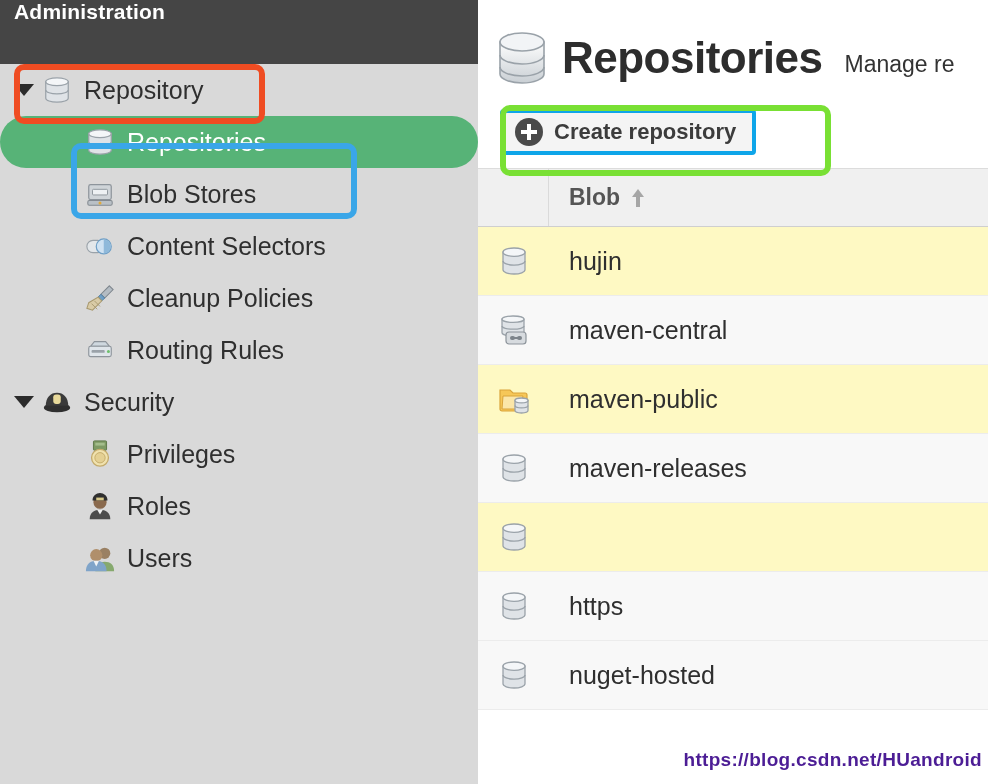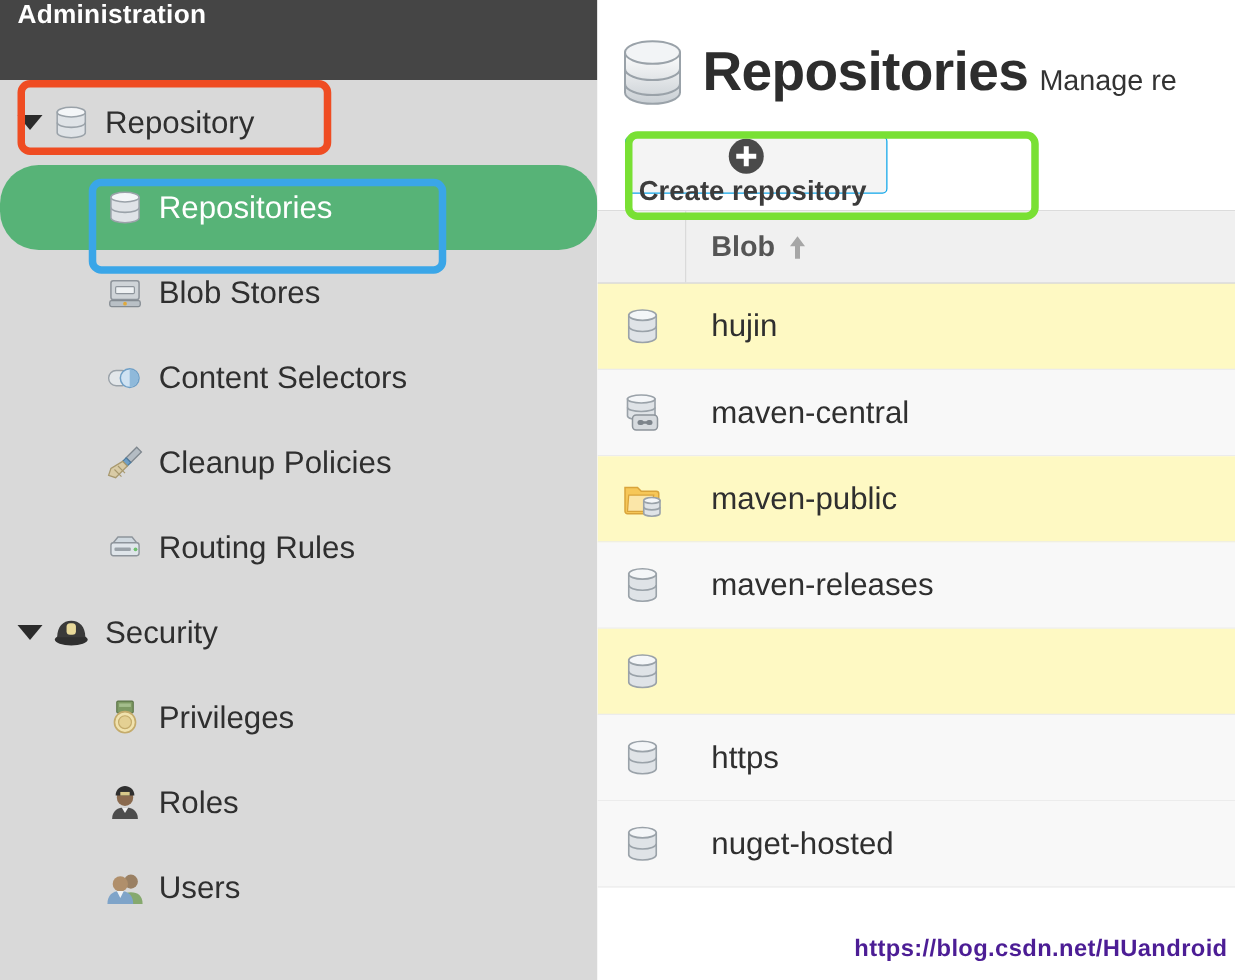--- a/index.html
+++ b/index.html
@@ -27,21 +27,21 @@
   .sidebar-header-title {
     color: #ffffff;
     font-size: 21px;
     font-weight: bold;
     letter-spacing: 0.2px;
   }
   .nav-list { position: relative; width: 100%; }
 
   .nav-item {
     position: relative;
-    height: 68px;
+    height: 52px;
     display: flex;
     align-items: center;
     border-radius: 31px;
   }
   .nav-item.group { padding-left: 14px; }
   .nav-item.child { padding-left: 85px; }
   .nav-item.selected { background: #57b377; }
 
   .caret {
     width: 0; height: 0;
@@ -79,37 +79,36 @@
     padding: 20px 0 0 18px;
     height: 96px;
   }
   .page-head-icon { width: 52px; height: 56px; flex: none; margin-right: 14px; }
   .page-title {
     font-size: 44px; font-weight: bold; color: #2d2d2d;
     letter-spacing: -0.5px; white-space: nowrap;
   }
   .page-subtitle {
     font-size: 23px; color: #333333; white-space: nowrap;
-    margin-left: 9px; margin-top: 12px;
+    margin-left: 22px; margin-top: 12px;
   }
   .toolbar {
     position: relative;
     height: 72px;
     padding-left: 22px;
     display: flex; align-items: center;
   }
   .btn-create {
     display: inline-flex; align-items: center;
     height: 46px;
     padding: 0 16px 0 10px;
     background: #f4f4f4;
-    border: 1px solid #0ea5e9;
+    border: 4px solid #0ea5e9;
     border-radius: 4px;
     cursor: pointer;
-    flex-direction: column;
   }
   .plus-icon {
     width: 30px; height: 30px; flex: none;
     margin-right: 10px;
   }
   .btn-create-label {
     font-size: 22px; font-weight: bold; color: #3c3c3c;
     white-space: nowrap;
   }
 

